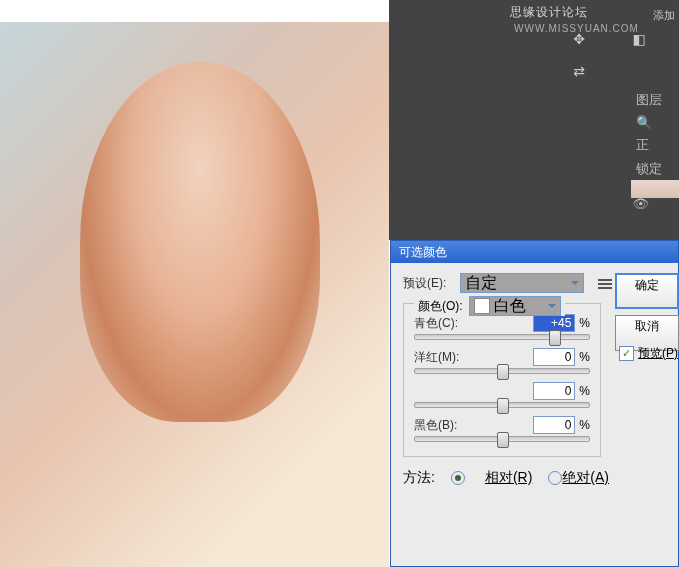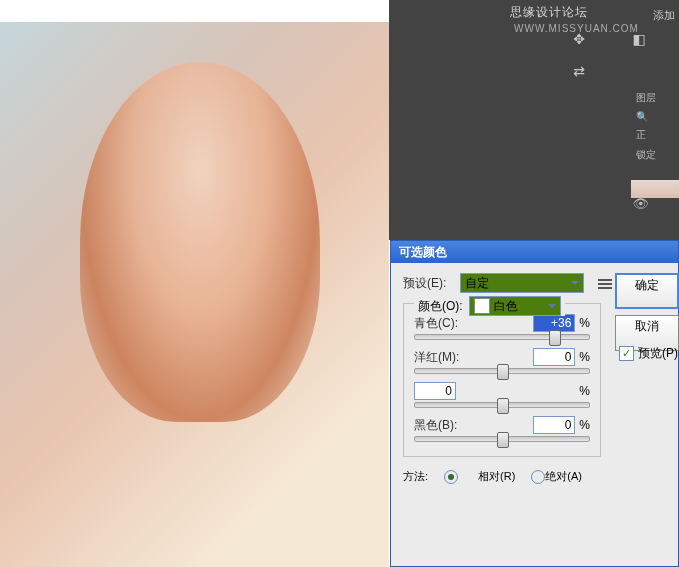--- a/index.html
+++ b/index.html
@@ -5,56 +5,56 @@
 html,body{margin:0;padding:0;width:679px;height:567px;font-family:"Microsoft YaHei","SimSun",sans-serif;font-size:12px;background:#fff;overflow:hidden}
 .stage{position:relative;width:679px;height:567px}
 .photo{position:absolute;left:0;top:22px;width:389px;height:545px;background:linear-gradient(135deg,#c5d6da 0%,#d8c4b8 30%,#e8c5b0 50%,#f5e8d5 80%);overflow:hidden}
 .photo::before{content:"";position:absolute;left:80px;top:40px;width:240px;height:360px;background:radial-gradient(ellipse at 50% 30%,#f5d5c0 0%,#e8b090 40%,#c87850 70%,transparent 100%);border-radius:50% 50% 40% 40%;opacity:.85}
 .ps-bg{position:absolute;left:389px;top:0;width:290px;height:240px;background:#434343}
 .watermark{position:absolute;left:510px;top:4px;color:#d8d8d8;font-size:12px;letter-spacing:1px}
 .watermark-sub{font-size:10px;opacity:.7;margin-left:4px}
 .addstyle{position:absolute;right:4px;top:8px;color:#c8c8c8;font-size:11px}
 .toolicons{position:absolute;left:568px;top:28px;display:flex;flex-direction:column;gap:10px}
 .toolicons .ico{width:22px;height:22px;display:flex;align-items:center;justify-content:center;color:#c8c8c8;font-size:14px}
-.panel-side{position:absolute;right:0;top:88px;width:48px;color:#bdbdbd;font-size:10px}
+.panel-side{position:absolute;right:0;top:88px;width:48px;color:#bdbdbd;font-size:13px}
 .panel-side div{padding:3px 5px;text-align:left}
 .eye{position:absolute;right:30px;top:196px;color:#bdbdbd;font-size:13px}
 .layerstrip{position:absolute;right:0;top:180px;width:48px;height:18px;background:linear-gradient(#e8d8d0,#d8c0b0)}
 
 .dlg{position:absolute;left:390px;top:240px;width:289px;height:327px;background:#ebebeb;border:1px solid #2a5db0;box-sizing:border-box}
-.dlg-title{background:linear-gradient(#4a85e0,#2a65d0);color:#fff;height:22px;line-height:22px;padding:0 8px;font-size:12px;font-weight:bold}
+.dlg-title{background:linear-gradient(#4a85e0,#2a65d0);color:#fff;height:22px;line-height:22px;padding:0 8px;font-size:12px;font-weight:normal}
 .dlg-body{padding:10px 12px;position:relative}
 .row{display:flex;align-items:center;margin-bottom:10px;gap:14px}
 .lbl{color:#333;font-size:12px}
-.select{background:#4d7c0f;border:1px solid #7a9ac8;height:20px;box-sizing:border-box;padding:0 18px 0 4px;font-size:12px;position:relative;display:inline-flex;align-items:center}
+.select{background:#a3a3a3;border:1px solid #7a9ac8;height:20px;box-sizing:border-box;padding:0 18px 0 4px;font-size:16px;position:relative;display:inline-flex;align-items:center}
 .select::after{content:"";position:absolute;right:4px;top:7px;border:4px solid transparent;border-top-color:#5a7ab0}
 .menuico{width:14px;height:12px;display:inline-block;position:relative}
 .menuico::before,.menuico::after{content:"";position:absolute;left:0;width:14px;height:2px;background:#555}
 .menuico::before{top:2px;box-shadow:0 4px 0 #555}
 .menuico::after{top:10px}
 .btn{position:absolute;right:-1px;width:64px;height:36px;background:linear-gradient(#fff,#e8e8e8);border:1px solid #888;font-size:12px;text-align:center;line-height:20px;box-sizing:border-box}
 .btn-ok{top:10px;border:2px solid #4a85e0}
 .btn-cancel{top:52px}
 .chk-prev{position:absolute;right:0;top:82px;display:flex;align-items:center;gap:4px;font-size:12px}
 .chk{width:13px;height:13px;border:1px solid #6a8ac0;background:#fff;display:inline-flex;align-items:center;justify-content:center;color:#3a7a3a;font-size:11px;line-height:1}
 .fieldset{border:1px solid #c0c0c0;margin-top:0;padding:10px 10px 6px;position:relative;width:176px}
 .legend{position:absolute;top:-8px;left:10px;background:#ebebeb;padding:0 4px;display:flex;align-items:center;gap:6px;font-size:12px}
 .color-swatch{width:14px;height:14px;background:#fff;border:1px solid #888}
 .srow{margin-bottom:8px}
-.srow .top{display:flex;align-items:center;justify-content:space-between;margin-bottom:2px}
+.srow .top{display:flex;align-items:center;justify-content:flex-end;margin-bottom:2px}
 .srow .top .lbl{flex:1}
 .valbox{width:42px;height:18px;border:1px solid #7a9ac8;background:#fff;text-align:right;padding:0 3px;font-size:12px;box-sizing:border-box;line-height:16px;display:inline-block}
 .valbox.sel{background:#3060d0;color:#fff}
 .pct{margin-left:4px;font-size:12px}
 .track{height:4px;background:linear-gradient(#c8c8c8,#e8e8e8);border:1px solid #a0a0a0;position:relative;border-radius:2px}
 .thumb{position:absolute;top:-5px;width:10px;height:14px;background:linear-gradient(#f0f0f0,#c8c8c8);border:1px solid #666;border-radius:2px}
-.method{margin-top:12px;display:flex;align-items:center;gap:16px;font-size:11px}
+.method{margin-top:12px;display:flex;align-items:center;gap:16px;font-size:14px}
 .radio{width:12px;height:12px;border:1px solid #6a8ac0;border-radius:50%;display:inline-flex;align-items:center;justify-content:center}
 .radio.on::after{content:"";width:6px;height:6px;background:#3a6a3a;border-radius:50%}
-.und{}
+.und{text-decoration:underline}
 </style>
 </head>
 <body>
 
 <div class="stage">
   <div class="photo"></div>
 
   <div class="ps-bg"></div>
   <div class="watermark">
     <span>思缘设计论坛</span>
@@ -98,21 +98,21 @@
           <span>颜色(O):</span>
           <span class="select" style="width:92px">
             <span class="color-swatch"></span>
             <span style="margin-left:4px">白色</span>
           </span>
         </div>
         <div id="sliders">
             <div class="srow">
               <div class="top">
                 <span class="lbl">青色(C):</span>
-                <span class="valbox sel">+36</span>
+                <span class="valbox sel">+45</span>
                 <span class="pct">%</span>
               </div>
               <div class="track">
                 <div class="thumb" style="left:calc(80% - 5px)"></div>
               </div>
             </div>
             <div class="srow">
               <div class="top">
                 <span class="lbl">洋红(M):</span>
                 <span class="valbox">0</span>

